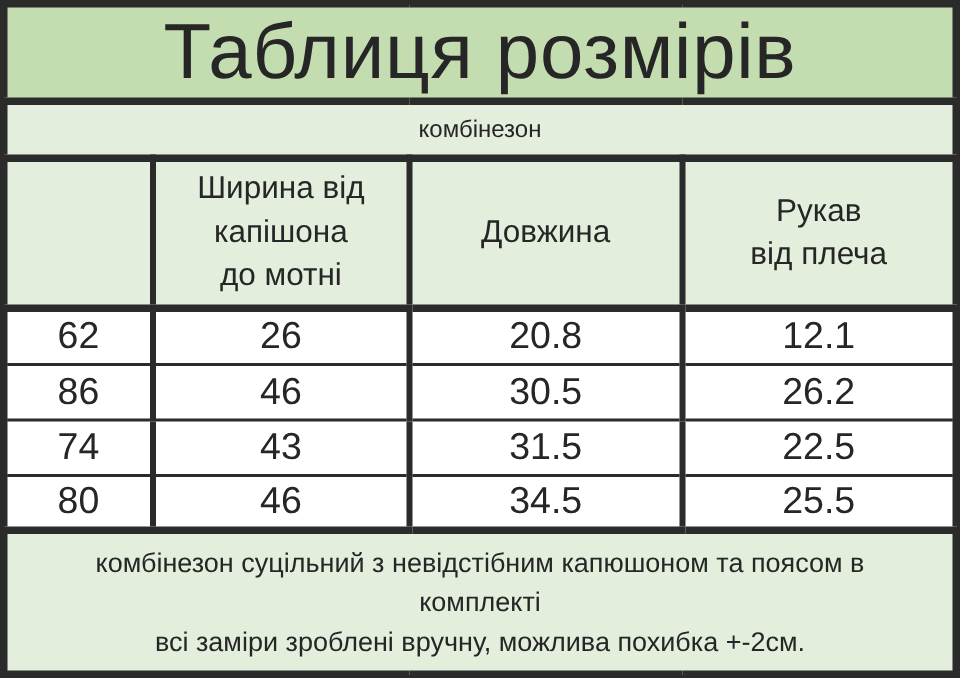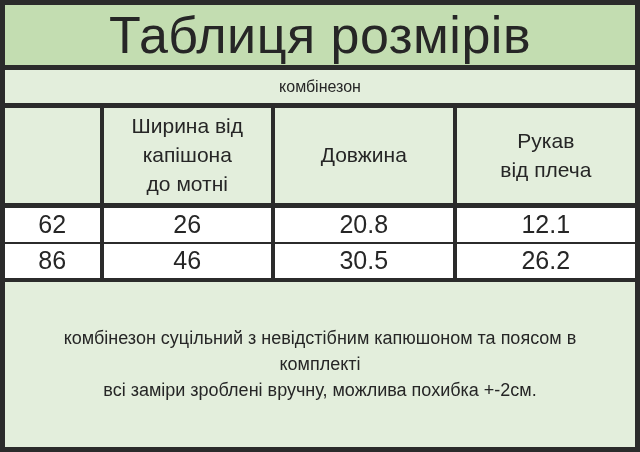--- a/index.html
+++ b/index.html
@@ -102,18 +102,30 @@
       <td>26</td>
       <td>20.8</td>
       <td>12.1</td>
     </tr>
     <tr class="data-row">
       <td>86</td>
       <td>46</td>
       <td>30.5</td>
       <td>26.2</td>
     </tr>
+    <tr class="data-row">
+      <td>74</td>
+      <td>43</td>
+      <td>31.5</td>
+      <td>22.5</td>
+    </tr>
+    <tr class="data-row last">
+      <td>80</td>
+      <td>46</td>
+      <td>34.5</td>
+      <td>25.5</td>
+    </tr>
     <tr>
       <td class="note-cell" colspan="4">комбінезон суцільний з невідстібним капюшоном та поясом в комплекті
 всі заміри зроблені вручну, можлива похибка +-2см.</td>
     </tr>
   </tbody>
 </table>
 
 </body></html>

